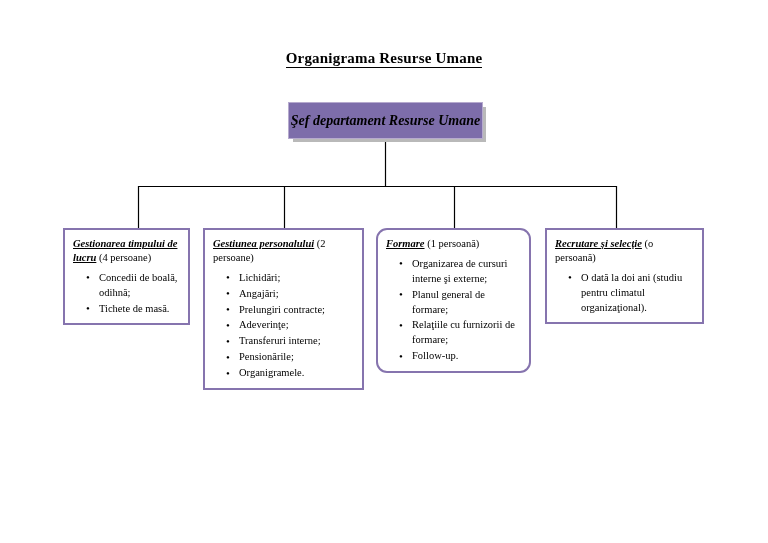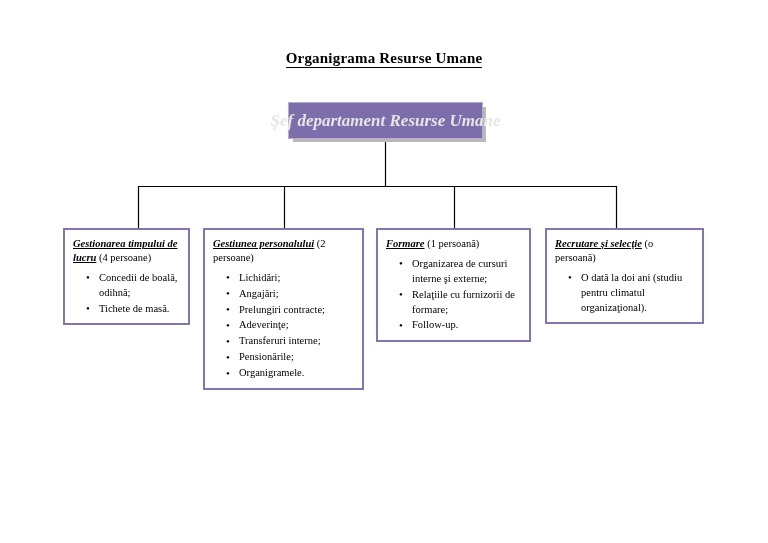--- a/index.html
+++ b/index.html
@@ -51,24 +51,24 @@
     height: 37px;
     box-sizing: border-box;
     background: #7d6daa;
     border: 1.5px solid #b6aace;
     box-shadow: 4px 4px 0 -1px #b9b9b9;
     display: flex;
     align-items: center;
     justify-content: center;
   }
   .root-node .root-label {
-    color: #e5e5e5;
+    color: #000000;
     font-weight: bold;
     font-style: italic;
-    font-size: 17px;
+    font-size: 14px;
     white-space: nowrap;
   }
 
   
   .node-box {
     position: absolute;
     box-sizing: border-box;
     background: #ffffff;
     border: 2px solid #8674ae;
     padding: 7px 8px 6px 8px;
@@ -103,21 +103,21 @@
     content: "\2022";
     position: absolute;
     left: -13px;
     top: -0.5px;
     font-size: 11px;
   }
 
   
   #box-0 { left: 63px;  top: 228px; width: 127px; }
   #box-1 { left: 203px; top: 228px; width: 161px; }
-  #box-2 { left: 376px; top: 228px; width: 155px; }
+  #box-2 { left: 376px; top: 228px; width: 155px; border-radius: 11px; }
   #box-3 { left: 545px; top: 228px; width: 159px; }
 </style>
 </head>
 <body>
 
 <div class="chart-title">
   <span>Organigrama Resurse Umane</span>
 </div>
 
 <svg class="connectors" width="768" height="543" viewBox="0 0 768 543">
@@ -160,20 +160,21 @@
     <li>Organigramele.</li>
   </ul>
 </div>
 
 <div class="node-box" id="box-2">
   <p class="node-heading">
     <span class="h-main">Formare</span><span class="h-count"> </span><span class="h-count">(1 persoană)</span>
   </p>
   <ul class="node-list">
     <li>Organizarea de cursuri interne şi externe;</li>
+    <li>Planul general de formare;</li>
     <li>Relaţiile cu furnizorii de formare;</li>
     <li>Follow-up.</li>
   </ul>
 </div>
 
 <div class="node-box" id="box-3">
   <p class="node-heading">
     <span class="h-main">Recrutare şi selecţie</span><span class="h-count"> </span><span class="h-count">(o persoană)</span>
   </p>
   <ul class="node-list">

